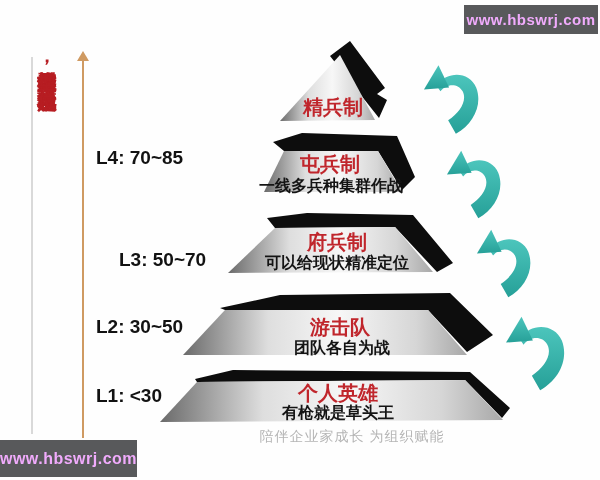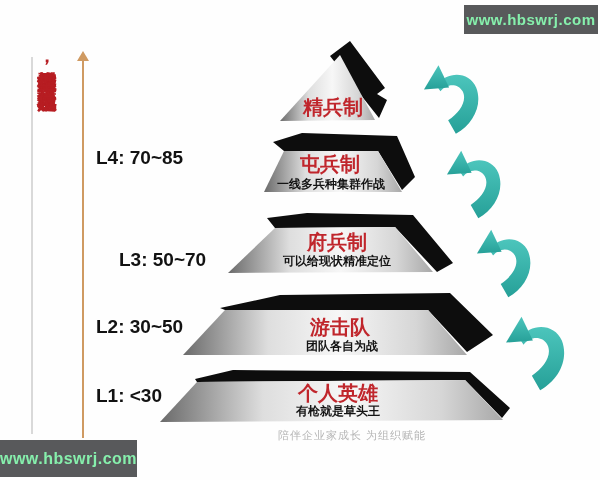--- a/index.html
+++ b/index.html
@@ -2,21 +2,21 @@
 <html><head>
 <meta charset="utf-8">
 <style>
   html,body { margin:0; padding:0; background:#fff; }
   .stage {
     position:relative; width:600px; height:480px; background:#fefefe;
     overflow:hidden; font-family:"Liberation Sans", sans-serif;
   }
   
   .wm {
-    position:absolute; background:#58595b; color:#86efac; font-weight:bold;
+    position:absolute; background:#58595b; color:#f0abfc; font-weight:bold;
     display:flex; align-items:center; justify-content:center; letter-spacing:0.5px;
   }
   .wm-top { left:464px; top:5px; width:134px; height:29px; font-size:15px; }
   .wm-bottom { left:0px; top:440px; width:137px; height:37px; font-size:16px; }
 
   
   .axis-divider { position:absolute; left:31px; top:57px; width:2px; height:377px; background:#d9d9d9; }
   .axis-vtitle {
     position:absolute; left:35px; top:57px; height:380px;
     writing-mode:vertical-rl; text-orientation:upright;
@@ -42,38 +42,38 @@
   .svg-l3 { left:225px; top:208px; }
   .svg-l2 { left:180px; top:288px; }
   .svg-l1 { left:155px; top:363px; }
 
   .ptitle {
     position:absolute; transform:translateX(-50%);
     color:#c0262c; font-weight:bold; font-size:20px; white-space:nowrap;
   }
   .psub {
     position:absolute; transform:translateX(-50%);
-    color:#141414; font-weight:bold; font-size:12px; white-space:nowrap;
+    color:#141414; font-weight:bold; font-size:16px; white-space:nowrap;
   }
   .t-l5 { left:333px; top:94px; }
   .t-l4 { left:330px; top:151px; } .s-l4 { left:331px; top:176px; }
   .t-l3 { left:337px; top:229px; } .s-l3 { left:337px; top:253px; }
   .t-l2 { left:340px; top:314px; } .s-l2 { left:342px; top:338px; }
   .t-l1 { left:338px; top:380px; } .s-l1 { left:338px; top:403px; }
 
   
   .swoosh { position:absolute; }
   .sw-1 { left:423px; top:62px;  width:58px; height:78px; }
   .sw-2 { left:446px; top:148px; width:57px; height:76px; }
   .sw-3 { left:476px; top:224px; width:57px; height:82px; }
   .sw-4 { left:505px; top:312px; width:62px; height:86px; }
 
   .caption {
     position:absolute; left:352px; top:428px; transform:translateX(-50%);
-    font-size:11px; color:#b5b5b5; letter-spacing:1px; white-space:nowrap;
+    font-size:14px; color:#b5b5b5; letter-spacing:1px; white-space:nowrap;
   }
 </style>
 </head>
 <body>
 
 <div class="stage">
 
   <svg width="0" height="0" style="position:absolute" aria-hidden="true">
     <defs>
       <linearGradient id="silverg" x1="0" y1="0" x2="1" y2="0">

